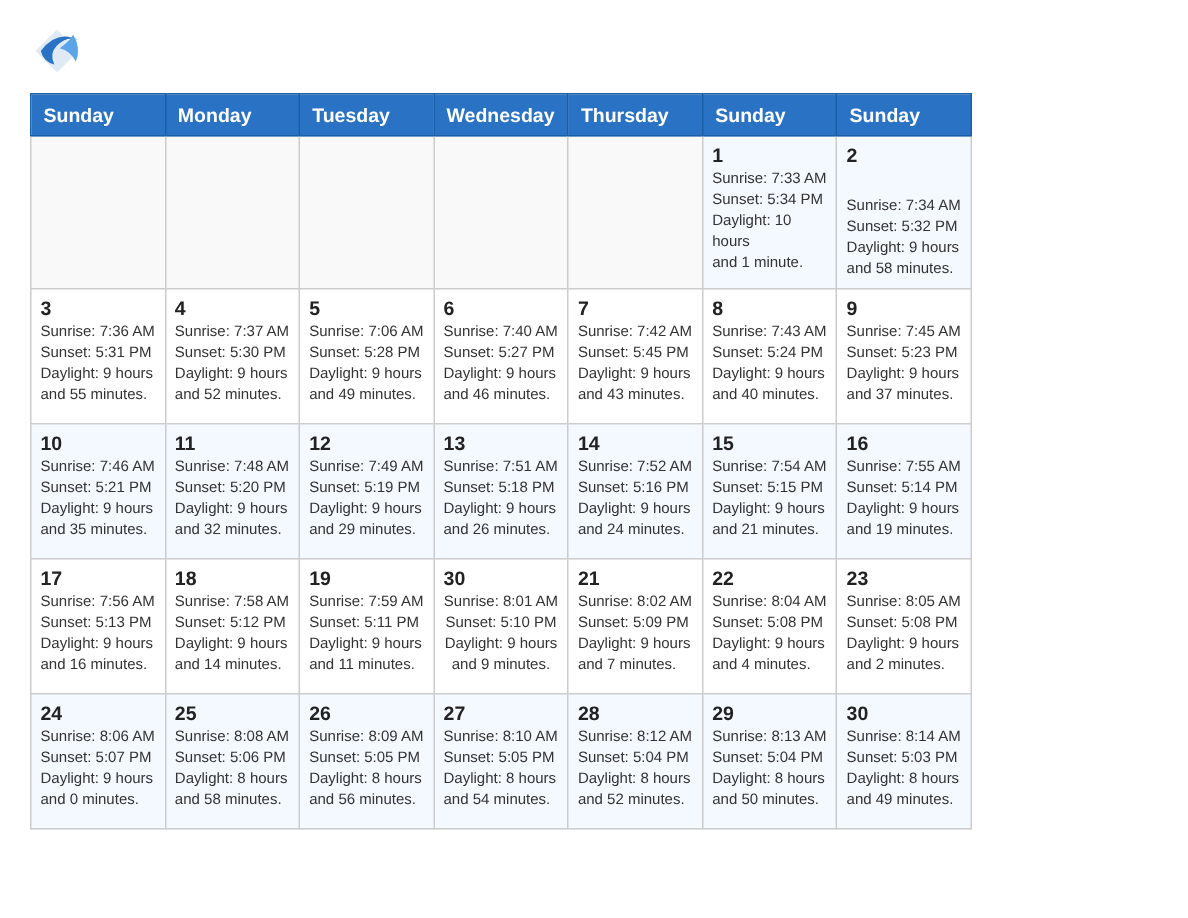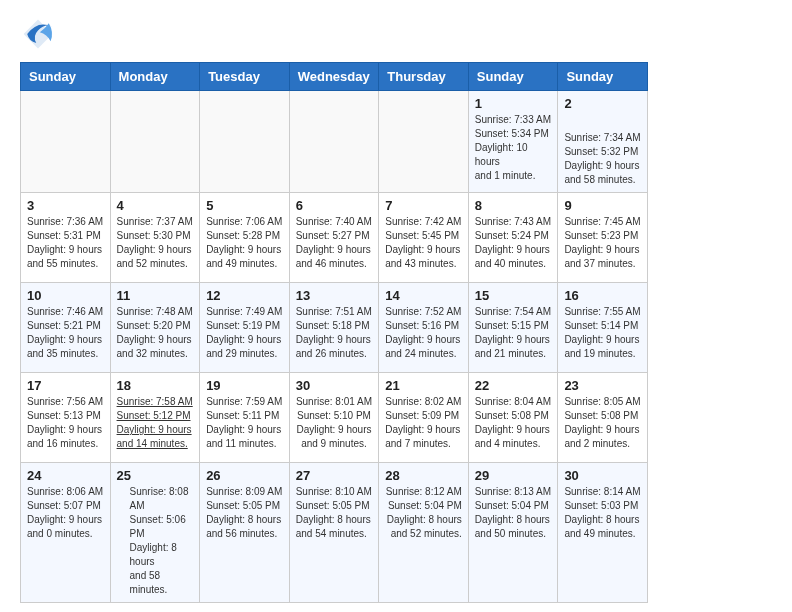--- a/index.html
+++ b/index.html
@@ -255,21 +255,21 @@
         <tr>
           <td>
             <span class="day-num">17</span>
             <div class="day-info" style="white-space: pre-line;">Sunrise: 7:56 AM
 Sunset: 5:13 PM
 Daylight: 9 hours
 and 16 minutes.</div>
           </td>
           <td>
             <span class="day-num">18</span>
-            <div class="day-info" style="white-space: pre-line; text-decoration: underline;">Sunrise: 7:58 AM
+            <div class="day-info" style="white-space: pre-line;">Sunrise: 7:58 AM
 Sunset: 5:12 PM
 Daylight: 9 hours
 and 14 minutes.</div>
           </td>
           <td>
             <span class="day-num">19</span>
             <div class="day-info" style="white-space: pre-line;">Sunrise: 7:59 AM
 Sunset: 5:11 PM
 Daylight: 9 hours
 and 11 minutes.</div>
@@ -306,42 +306,42 @@
         <tr>
           <td>
             <span class="day-num">24</span>
             <div class="day-info" style="white-space: pre-line;">Sunrise: 8:06 AM
 Sunset: 5:07 PM
 Daylight: 9 hours
 and 0 minutes.</div>
           </td>
           <td>
             <span class="day-num">25</span>
-            <div class="day-info" style="white-space: pre-line; margin-left: 13px;">Sunrise: 8:08 AM
+            <div class="day-info" style="white-space: pre-line;">Sunrise: 8:08 AM
 Sunset: 5:06 PM
 Daylight: 8 hours
 and 58 minutes.</div>
           </td>
           <td>
             <span class="day-num">26</span>
             <div class="day-info" style="white-space: pre-line;">Sunrise: 8:09 AM
 Sunset: 5:05 PM
 Daylight: 8 hours
 and 56 minutes.</div>
           </td>
           <td>
             <span class="day-num">27</span>
             <div class="day-info" style="white-space: pre-line;">Sunrise: 8:10 AM
 Sunset: 5:05 PM
 Daylight: 8 hours
 and 54 minutes.</div>
           </td>
           <td>
             <span class="day-num">28</span>
-            <div class="day-info" style="white-space: pre-line; text-align: right;">Sunrise: 8:12 AM
+            <div class="day-info" style="white-space: pre-line;">Sunrise: 8:12 AM
 Sunset: 5:04 PM
 Daylight: 8 hours
 and 52 minutes.</div>
           </td>
           <td>
             <span class="day-num">29</span>
             <div class="day-info" style="white-space: pre-line;">Sunrise: 8:13 AM
 Sunset: 5:04 PM
 Daylight: 8 hours
 and 50 minutes.</div>

